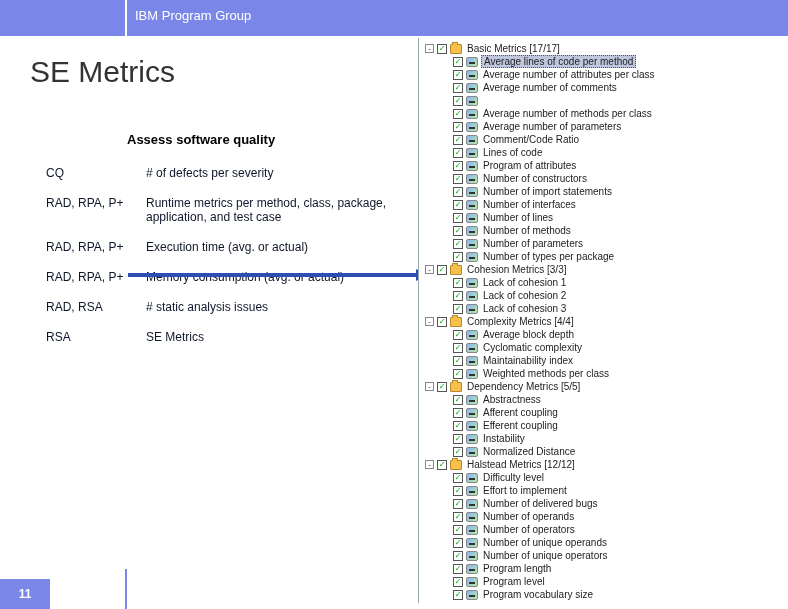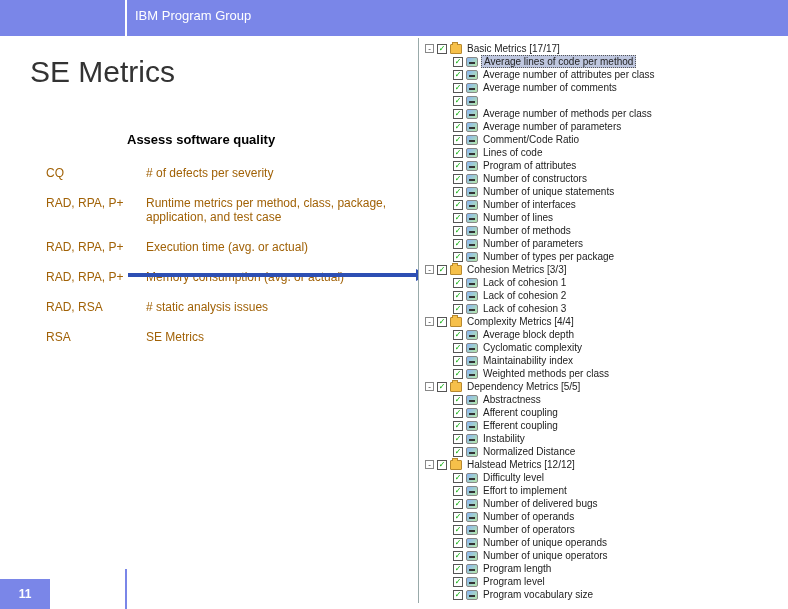--- a/index.html
+++ b/index.html
@@ -4,21 +4,21 @@
 <style>
   * { box-sizing: border-box; margin: 0; padding: 0; }
   html, body { width: 788px; height: 609px; font-family: Arial, Helvetica, sans-serif; background: #fff; }
   .slide { position: relative; width: 788px; height: 609px; overflow: hidden; }
   .topbar { height: 36px; background: #7a86e8; position: relative; }
   .topbar .vline { position: absolute; left: 125px; top: 0; bottom: 0; width: 2px; background: #fff; }
   .topbar-label { position: absolute; left: 135px; top: 8px; font-size: 13px; color: #fff; }
   .title { position: absolute; left: 30px; top: 55px; font-size: 30px; font-weight: normal; color: #333; }
   .subtitle { position: absolute; left: 127px; top: 132px; font-size: 13px; font-weight: bold; color: #000; }
   .tbl { position: absolute; left: 40px; top: 158px; width: 360px; border-collapse: collapse; }
-  .tbl td { padding: 8px 6px 8px 6px; font-size: 12px; color: #a16207; vertical-align: top; }
+  .tbl td { padding: 8px 6px 8px 6px; font-size: 12px; color: #0f172a; vertical-align: top; }
   .tbl td.col1 { width: 100px; }
   .arrow-wrap { position: absolute; left: 128px; top: 269px; width: 300px; height: 12px; }
   .arrow-line { position: absolute; left: 0; top: 4px; width: 288px; height: 4px; background: #2d4fb3; }
   .arrow-head { position: absolute; left: 288px; top: 0; width: 0; height: 0; border-top: 6px solid transparent; border-bottom: 6px solid transparent; border-left: 12px solid #2d4fb3; }
   .page-num { position: absolute; left: 0; bottom: 0; width: 50px; height: 30px; background: #7a86e8; color: #fff; font-size: 12px; font-weight: bold; display: flex; align-items: center; justify-content: center; }
   .footer-line { position: absolute; left: 125px; bottom: 0; width: 2px; height: 40px; background: #7a86e8; }
 
   
   .tree-panel { position: absolute; right: 0; top: 38px; width: 370px; height: 565px; background: #fff; border-left: 1px solid #9aa; font-size: 10px; color: #222; overflow: hidden; }
   .tree { padding: 4px 2px 4px 6px; }
@@ -157,21 +157,21 @@
           <span class="spacer9"></span>
           <span class="chk">✓</span>
           <span class="ficon ficon-metric"></span>
           <span class="label">Number of constructors</span>
         </div>
         <div class="node">
           <span class="indent" style="width: 16px;"></span>
           <span class="spacer9"></span>
           <span class="chk">✓</span>
           <span class="ficon ficon-metric"></span>
-          <span class="label">Number of unique statements</span>
+          <span class="label">Number of import statements</span>
         </div>
         <div class="node">
           <span class="indent" style="width: 16px;"></span>
           <span class="spacer9"></span>
           <span class="chk">✓</span>
           <span class="ficon ficon-metric"></span>
           <span class="label">Number of interfaces</span>
         </div>
         <div class="node">
           <span class="indent" style="width: 16px;"></span>

